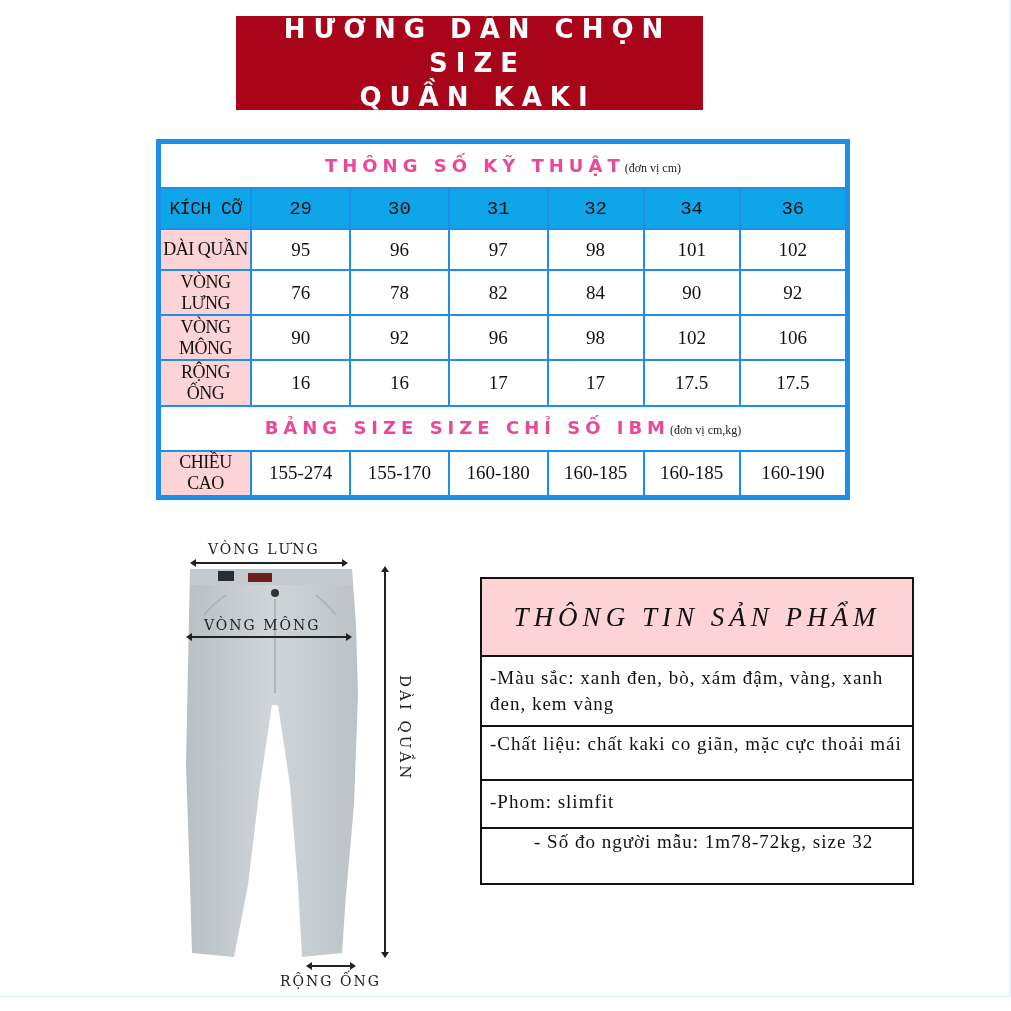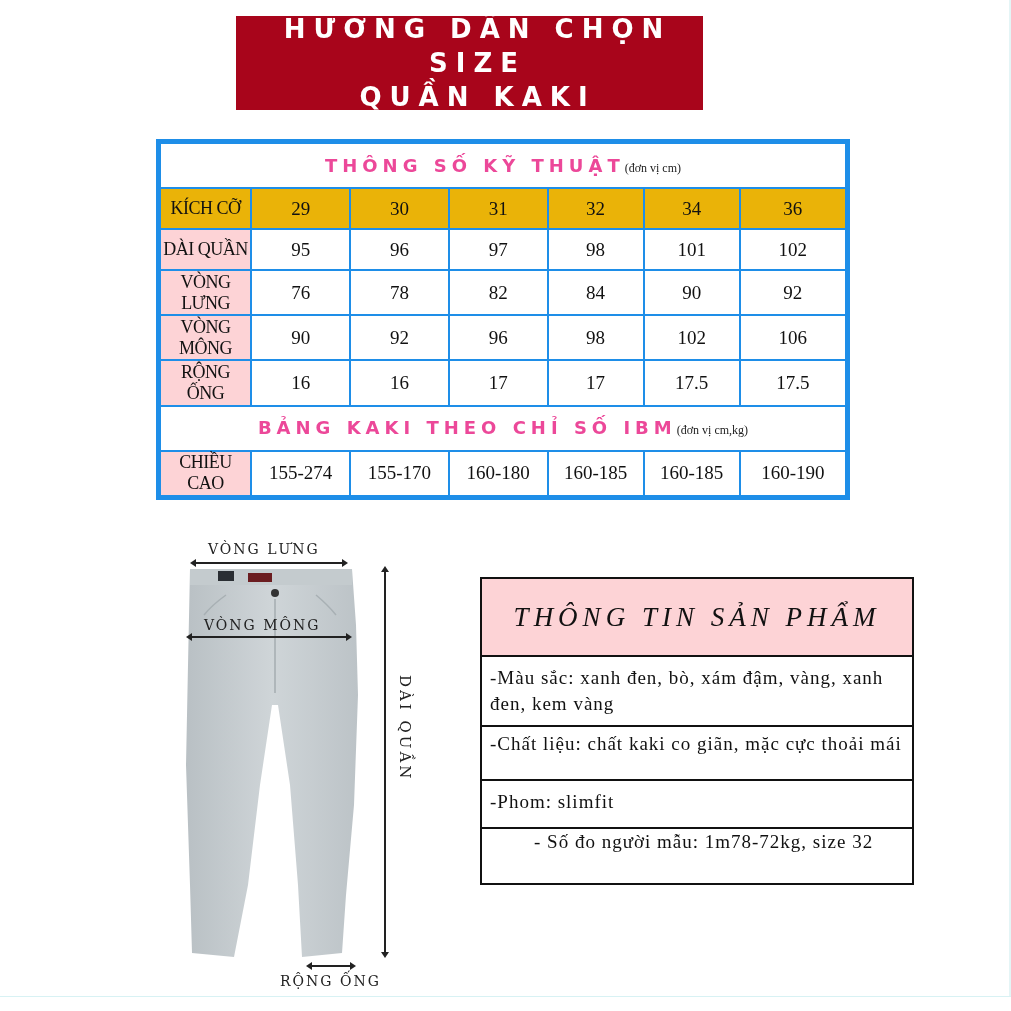--- a/index.html
+++ b/index.html
@@ -18,21 +18,21 @@
 
   
   .spec-table { position: absolute; left: 156px; top: 139px; width: 694px; height: 361px;
                 border: 3px solid #1e8ee8; background: #fff; }
   .spec-table table { width: 100%; height: 100%; border-collapse: collapse; table-layout: fixed; }
   .spec-table td { border: 2px solid #1e8ee8; text-align: center; font-family: "Liberation Serif", serif;
                    font-size: 19px; color: #111; }
   .spec-table tr.title-row td { height: 44px; background: #fff; }
   .spec-table tr.data-row td { height: 40px; }
   .spec-table td.label-cell { background: #fdd3d6; font-size: 18px; letter-spacing: -0.5px; }
-  .spec-table tr.pink-row td { background: #eab308; }
+  .spec-table tr.pink-row td { background: #0ea5e9; font-family: Liberation Mono, monospace; }
   .section-title { font-family: "DejaVu Sans", sans-serif; font-weight: bold; font-size: 18px;
                    letter-spacing: 5px; color: #ec4899; }
   .section-unit { font-family: "Liberation Serif", serif; font-size: 12px; color: #222; }
 
   
   .figure { position: absolute; left: 170px; top: 535px; width: 260px; height: 460px; }
   .fig-label { position: absolute; font-family: "DejaVu Serif", serif; font-size: 14px; letter-spacing: 2px; color: #222; }
   .arrow-h { position: absolute; height: 2px; background: #222; }
   .arrow-h::before, .arrow-h::after { content: ""; position: absolute; top: -3px; width: 0; height: 0;
       border-top: 4px solid transparent; border-bottom: 4px solid transparent; }
@@ -125,21 +125,21 @@
         <td class="label-cell">RỘNG ỐNG</td>
         <td>16</td>
         <td>16</td>
         <td>17</td>
         <td>17</td>
         <td>17.5</td>
         <td>17.5</td>
       </tr>
       <tr class="title-row">
         <td colspan="7">
-          <span class="section-title">BẢNG KAKI THEO CHỈ SỐ IBM</span><span class="section-unit">(đơn vị cm,kg)</span>
+          <span class="section-title">BẢNG SIZE SIZE CHỈ SỐ IBM</span><span class="section-unit">(đơn vị cm,kg)</span>
         </td>
       </tr>
       <tr class="data-row">
         <td class="label-cell">CHIỀU CAO</td>
         <td>155-274</td>
         <td>155-170</td>
         <td>160-180</td>
         <td>160-185</td>
         <td>160-185</td>
         <td>160-190</td>

